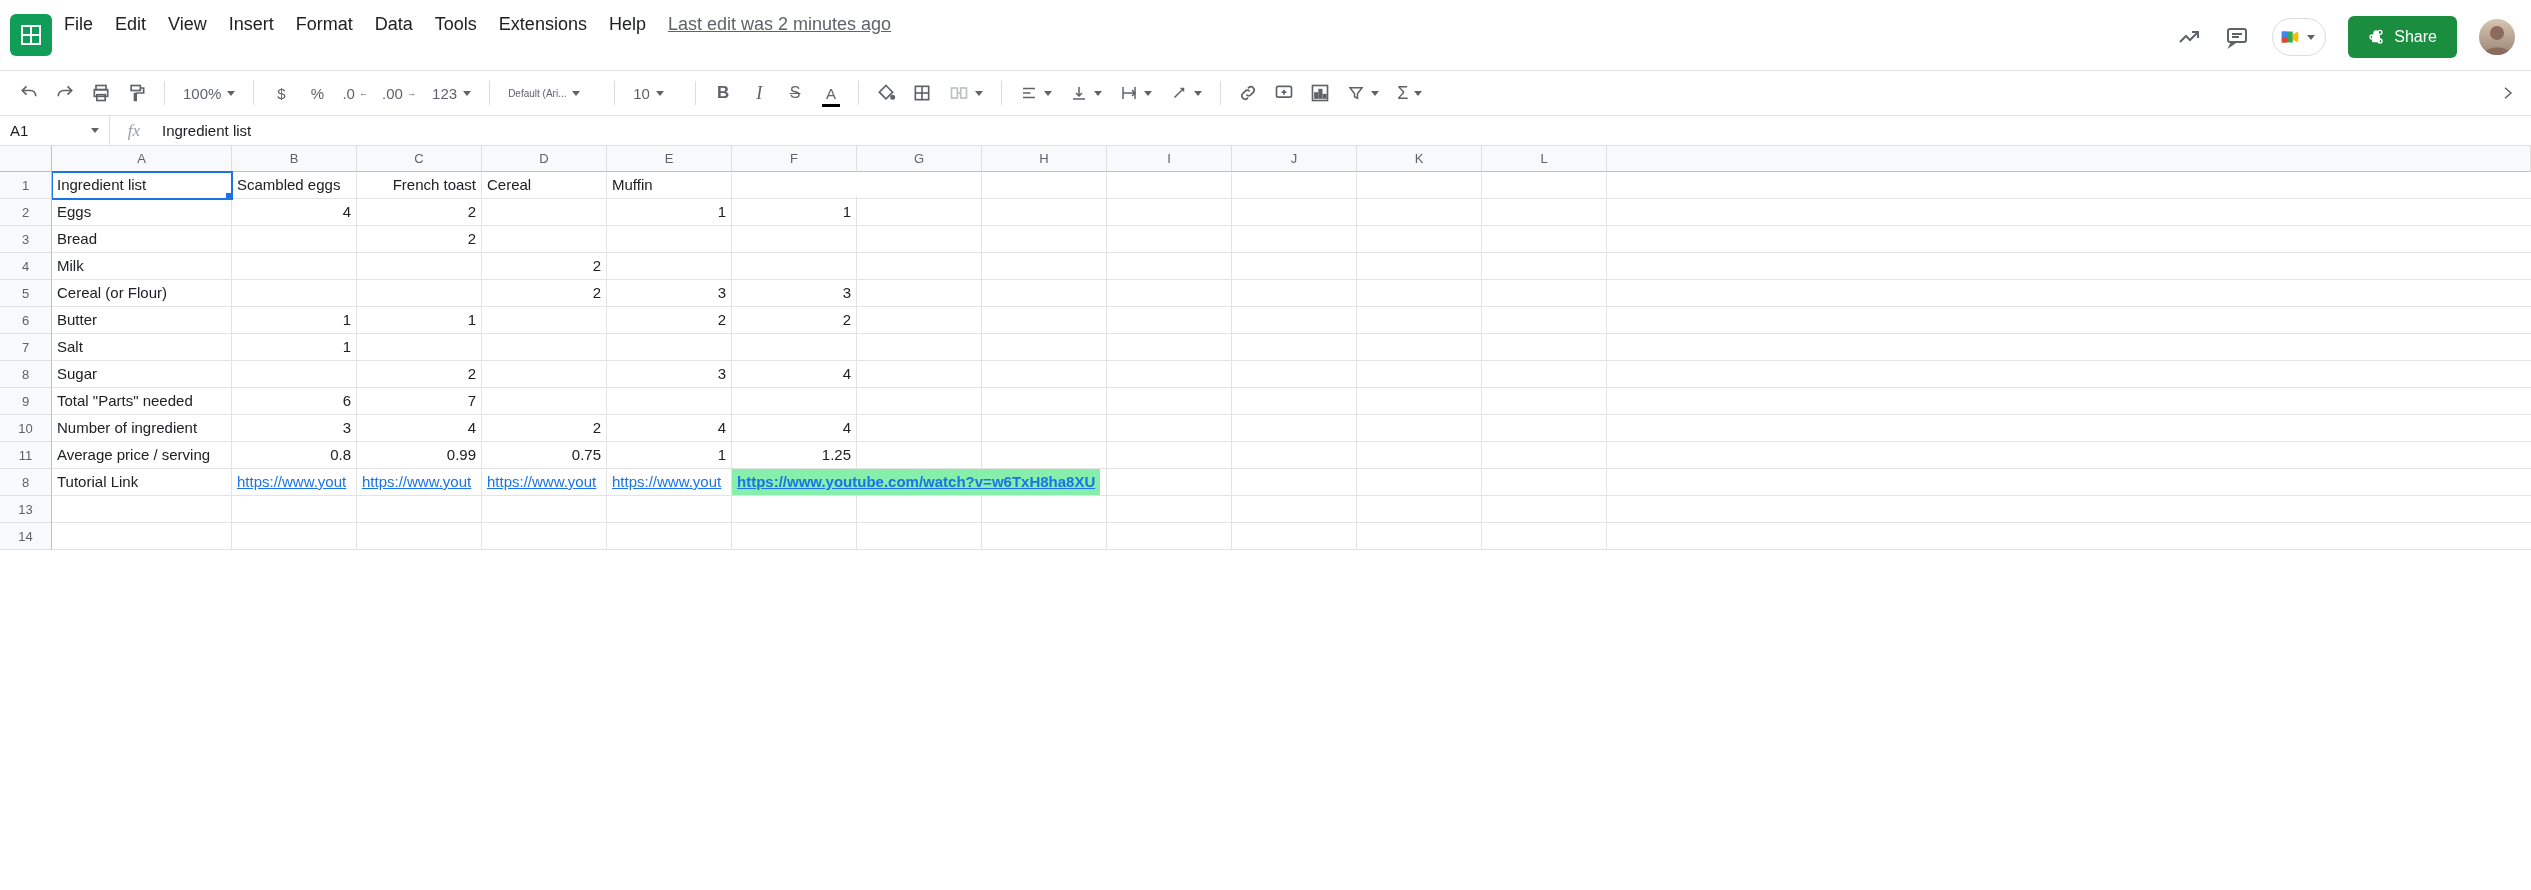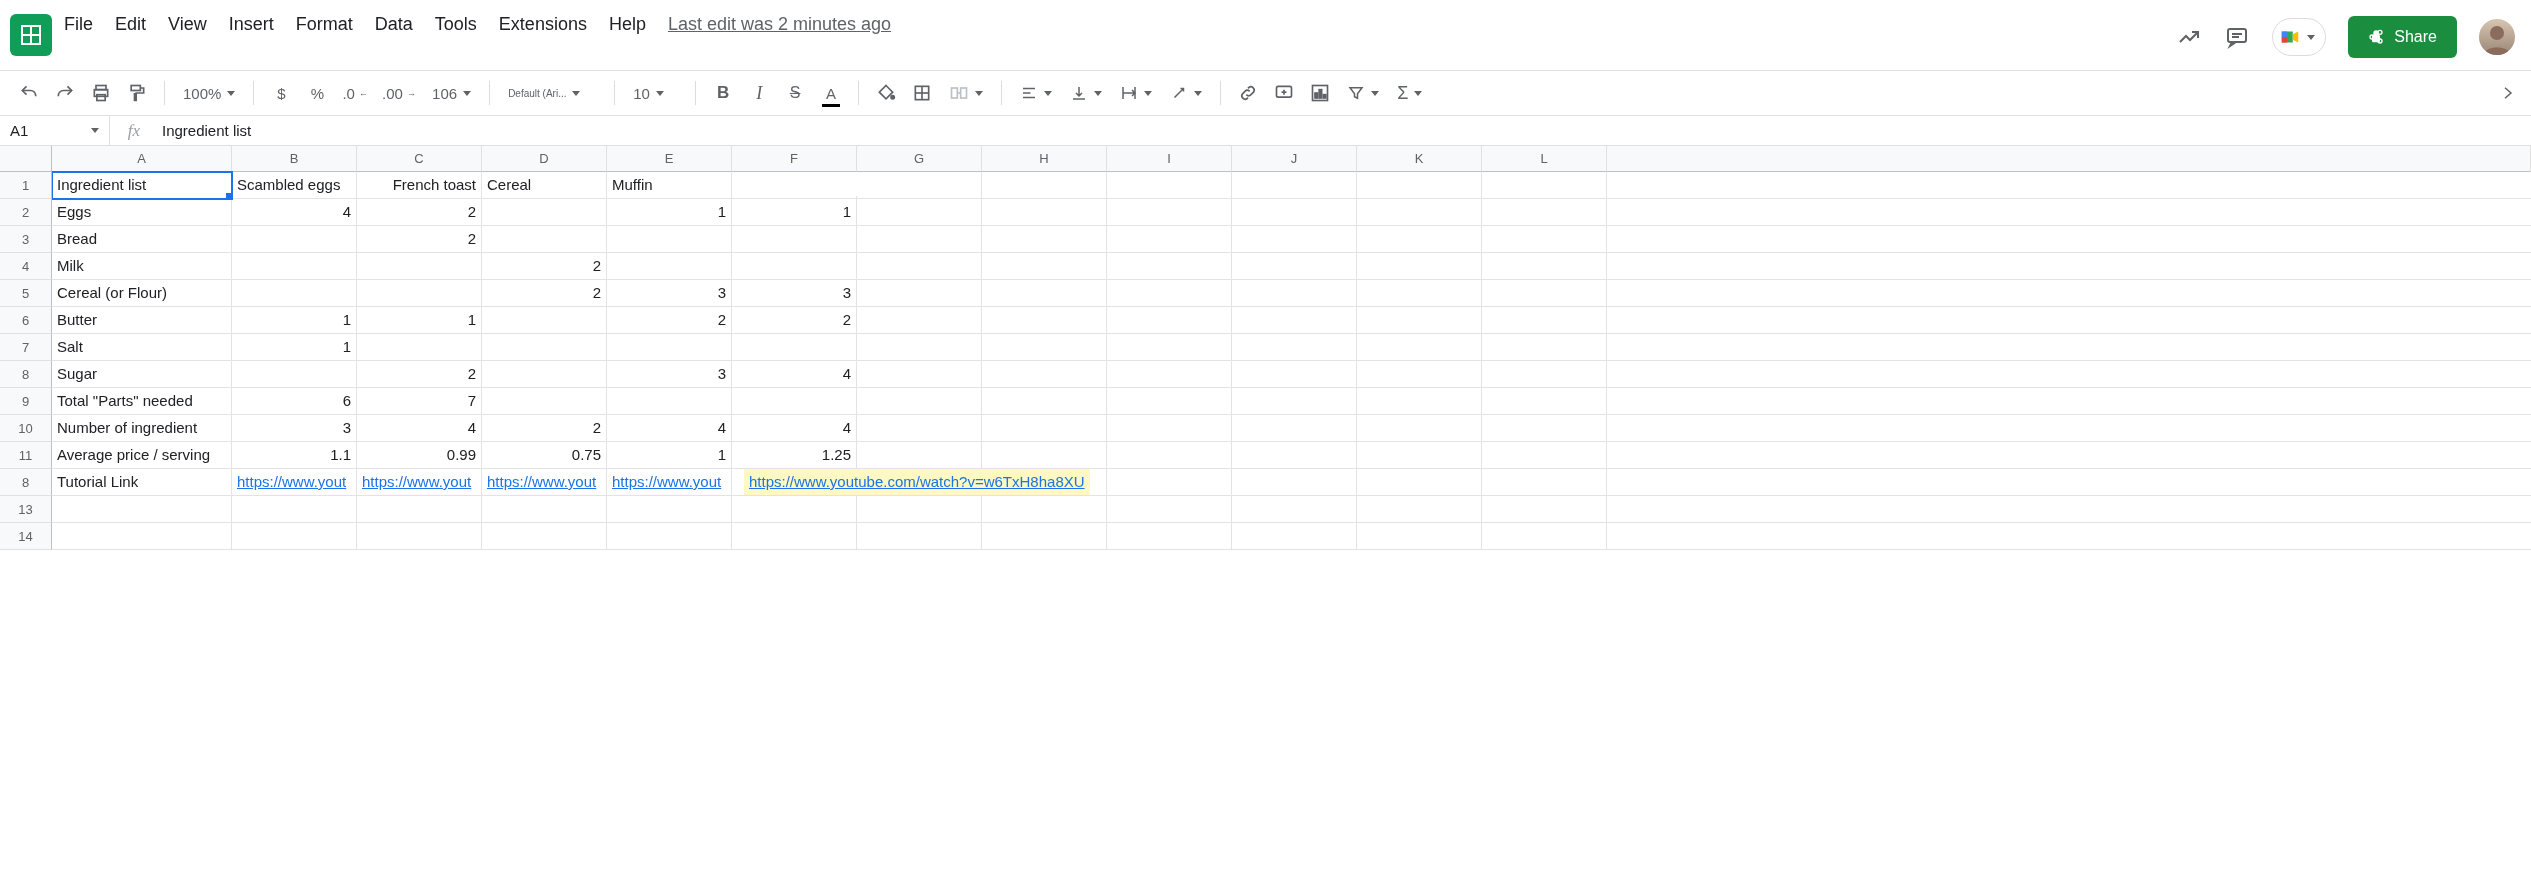--- a/index.html
+++ b/index.html
@@ -76,21 +76,21 @@
     .cells { }
     .cell-row { display:flex; height:27px;}
     .cell { border-right:1px solid #e3e3e3; border-bottom:1px solid #e3e3e3; font-size:15px; padding:0 5px; line-height:26px; overflow:hidden; white-space:nowrap; text-overflow:clip; background:#fff; position:relative;}
     .cell.num { text-align:right; }
     .cell.link a { color:#1a73e8; text-decoration:underline; }
     .cell.selected { outline:2px solid #1a73e8; outline-offset:-1px; z-index:2;}
     .cell.selected::after {
       content:''; position:absolute; right:-3px; bottom:-3px; width:7px; height:7px; background:#1a73e8; border:1px solid #fff;
     }
     .cell.overflow { overflow:visible; z-index:1; }
-    .cell .spill { position:absolute; left:12px; top:0; background:#fef9c3; padding:0 5px; white-space:nowrap;}
+    .cell .spill { position:absolute; left:0; top:0; background:#86efac; padding:0 5px; white-space:nowrap;font-weight:bold;}
     .scroll-filler { flex:1; border-bottom:1px solid #e3e3e3;}
   </style>
 </head>
 <body>
 
 <div class="header">
   <div class="sheets-icon">
     <svg width="24" height="24" viewBox="0 0 24 24">
         <rect x="3" y="3" width="18" height="18" fill="none" stroke="#fff" stroke-width="2"></rect>
         <line x1="3" y1="12" x2="21" y2="12" stroke="#fff" stroke-width="2"></line>
@@ -183,21 +183,21 @@
   <div class="tb-drop">
       <span>100%</span>
       <span class="caret"></span>
     </div>
   <div class="tb-sep"></div>
   <div class="tb-btn tb-txt">$</div>
   <div class="tb-btn tb-txt">%</div>
   <div class="tb-btn tb-txt">.0&nbsp;<sub style="font-size:9px">←</sub></div>
   <div class="tb-btn tb-txt">.00&nbsp;<sub style="font-size:9px">→</sub></div>
   <div class="tb-drop">
-      <span>106</span>
+      <span>123</span>
       <span class="caret"></span>
     </div>
   <div class="tb-sep"></div>
   <div class="tb-drop font-sel">
       <span>Default (Ari...</span>
       <span class="caret"></span>
     </div>
   <div class="tb-sep"></div>
   <div class="tb-drop" style="min-width:56px">
       <span>10</span>
@@ -491,21 +491,21 @@
           <div class="cell" style="width: 125px;"></div>
           <div class="cell" style="width: 125px;"></div>
           <div class="cell" style="width: 125px;"></div>
           <div class="cell" style="width: 125px;"></div>
           <div class="cell" style="width: 125px;"></div>
           <div class="cell" style="width: 125px;"></div>
           <div class="scroll-filler"></div>
         </div>
         <div class="cell-row">
           <div class="cell" style="width: 180px;">Average price / serving</div>
-          <div class="cell num" style="width: 125px;">1.1</div>
+          <div class="cell num" style="width: 125px;">0.8</div>
           <div class="cell num" style="width: 125px;">0.99</div>
           <div class="cell num" style="width: 125px;">0.75</div>
           <div class="cell num" style="width: 125px;">1</div>
           <div class="cell num" style="width: 125px;">1.25</div>
           <div class="cell" style="width: 125px;"></div>
           <div class="cell" style="width: 125px;"></div>
           <div class="cell" style="width: 125px;"></div>
           <div class="cell" style="width: 125px;"></div>
           <div class="cell" style="width: 125px;"></div>
           <div class="cell" style="width: 125px;"></div>

